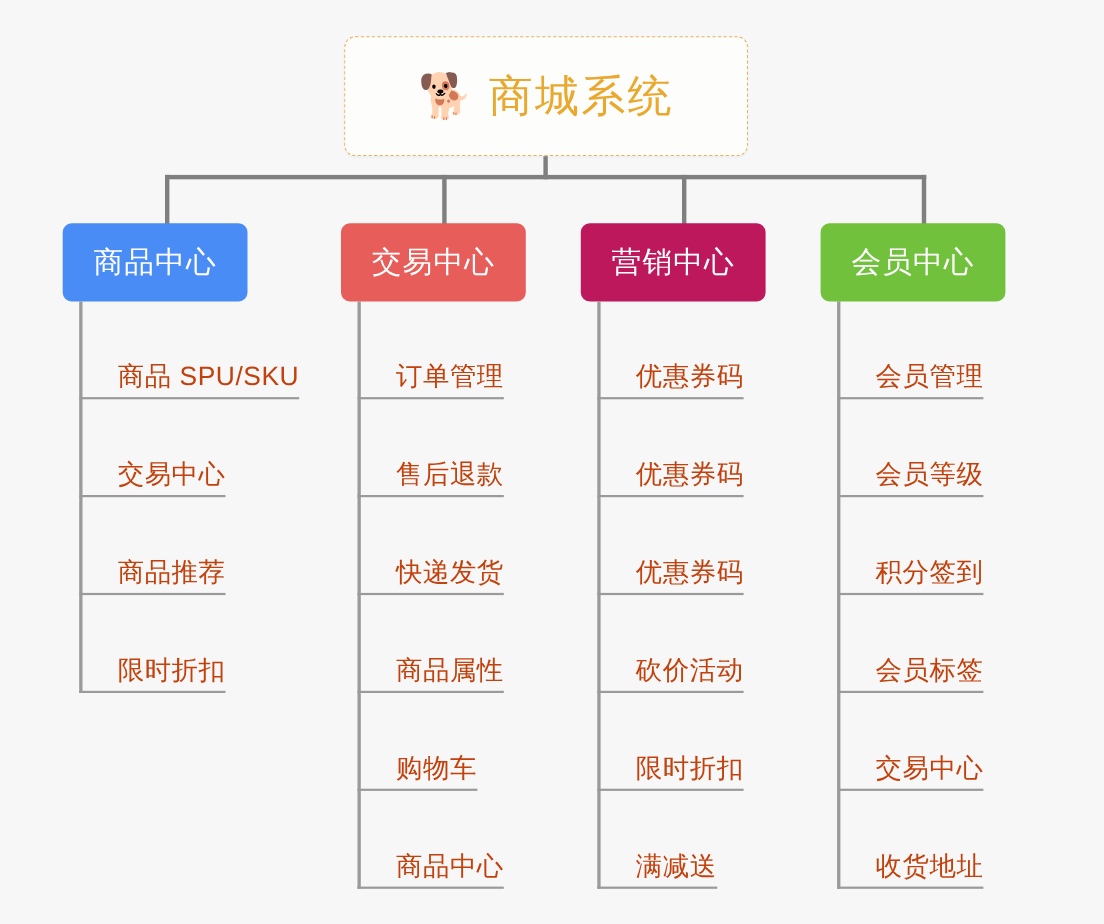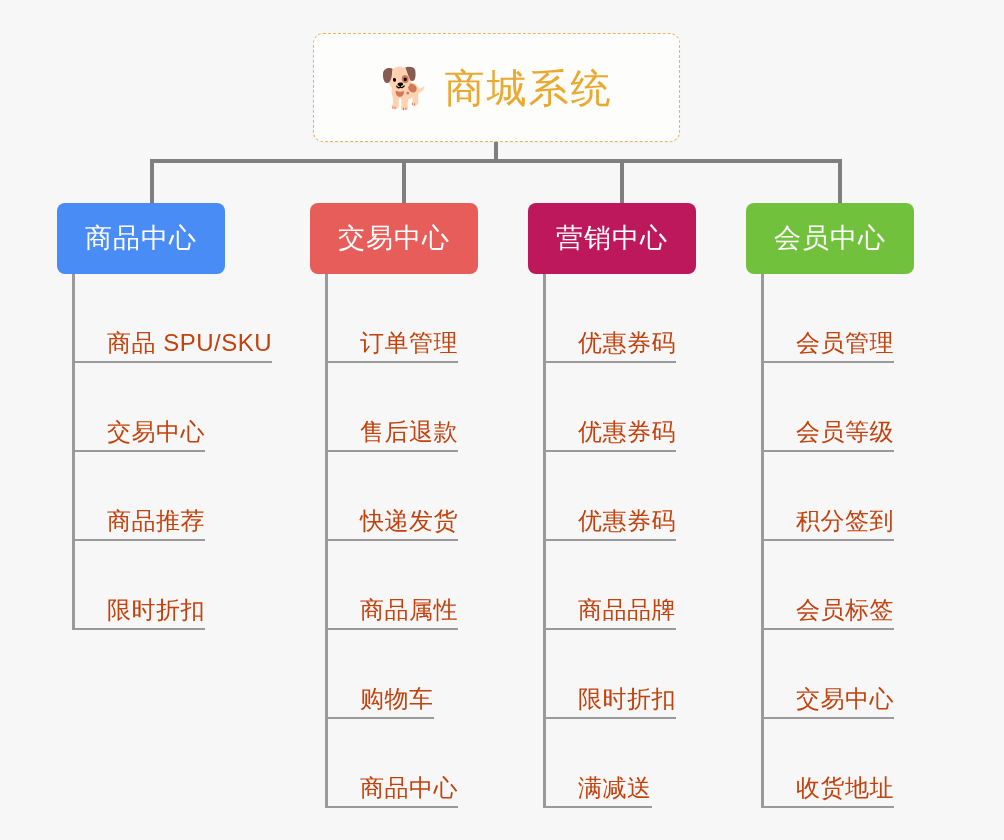--- a/index.html
+++ b/index.html
@@ -208,21 +208,21 @@
       <div class="leaf-item">
         <span class="leaf-underline">优惠券码</span>
       </div>
       <div class="leaf-item">
         <span class="leaf-underline">优惠券码</span>
       </div>
       <div class="leaf-item">
         <span class="leaf-underline">优惠券码</span>
       </div>
       <div class="leaf-item">
-        <span class="leaf-underline">商品品牌</span>
+        <span class="leaf-underline">砍价活动</span>
       </div>
       <div class="leaf-item">
         <span class="leaf-underline">限时折扣</span>
       </div>
       <div class="leaf-item">
         <span class="leaf-underline">满减送</span>
       </div>
     </div>
   </div>
 

